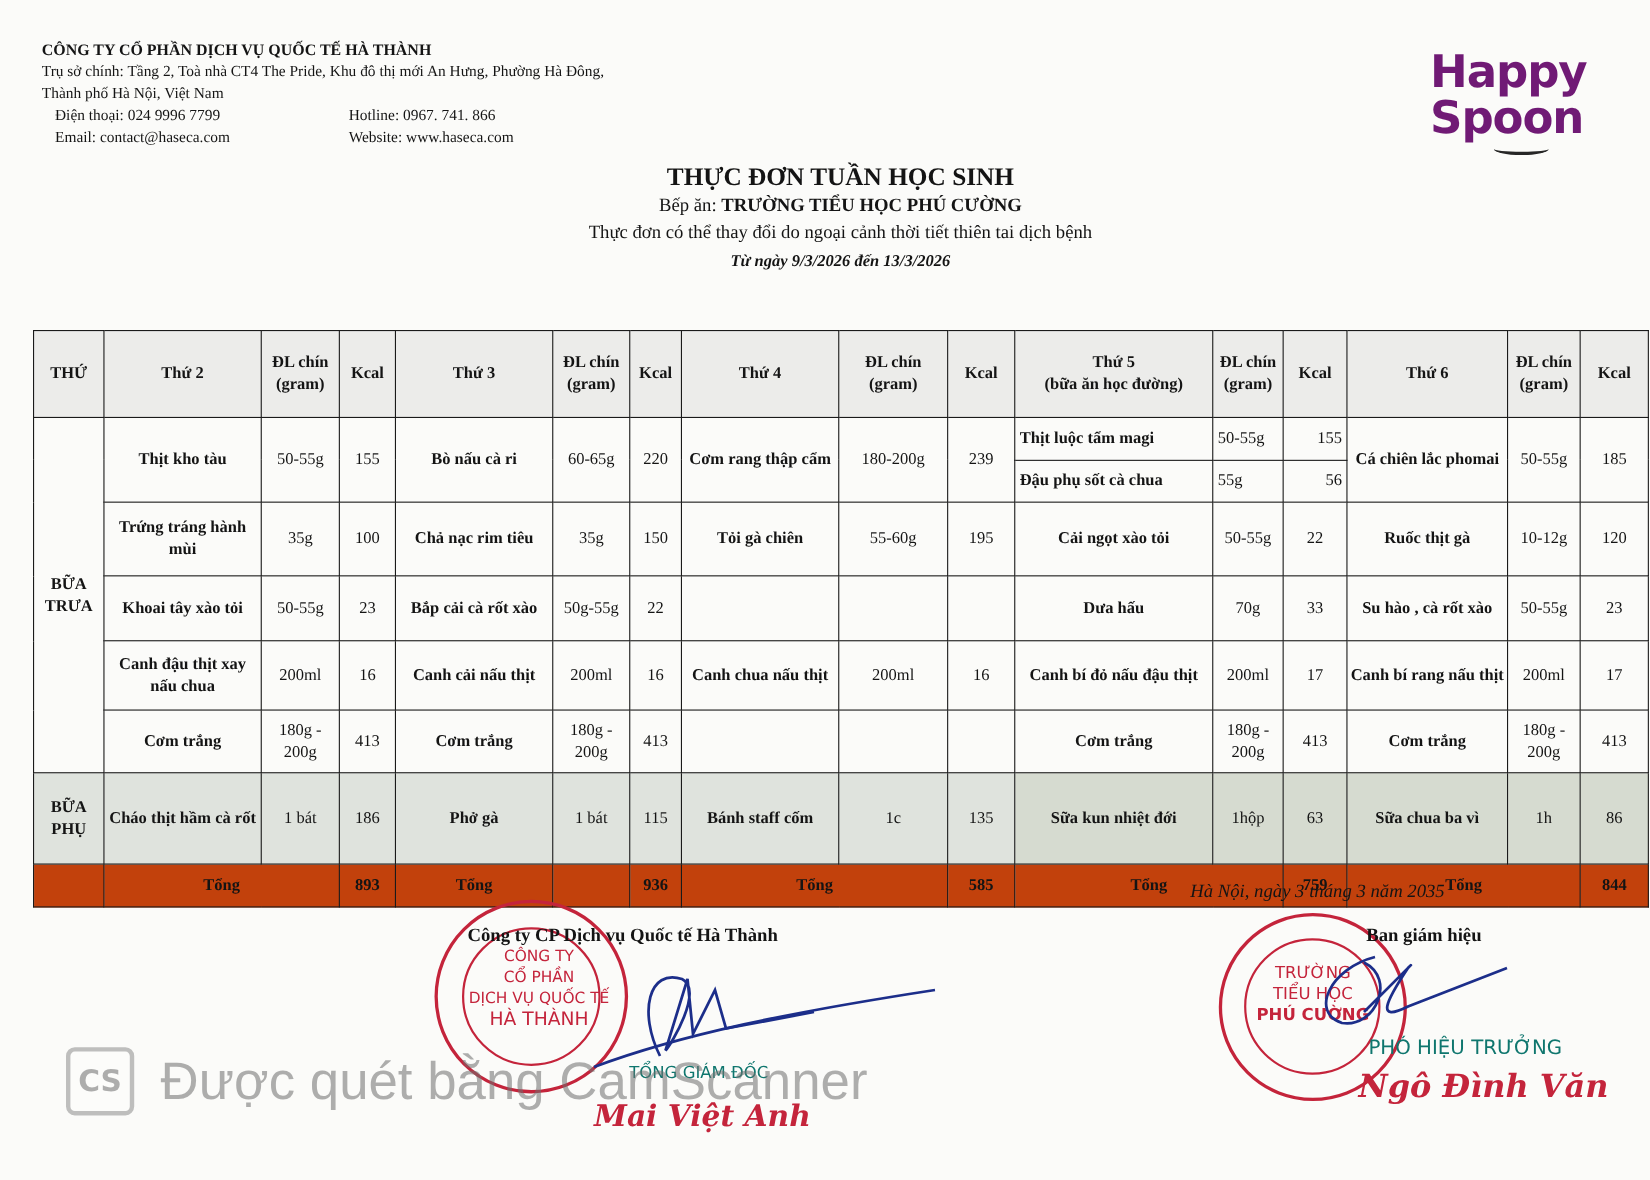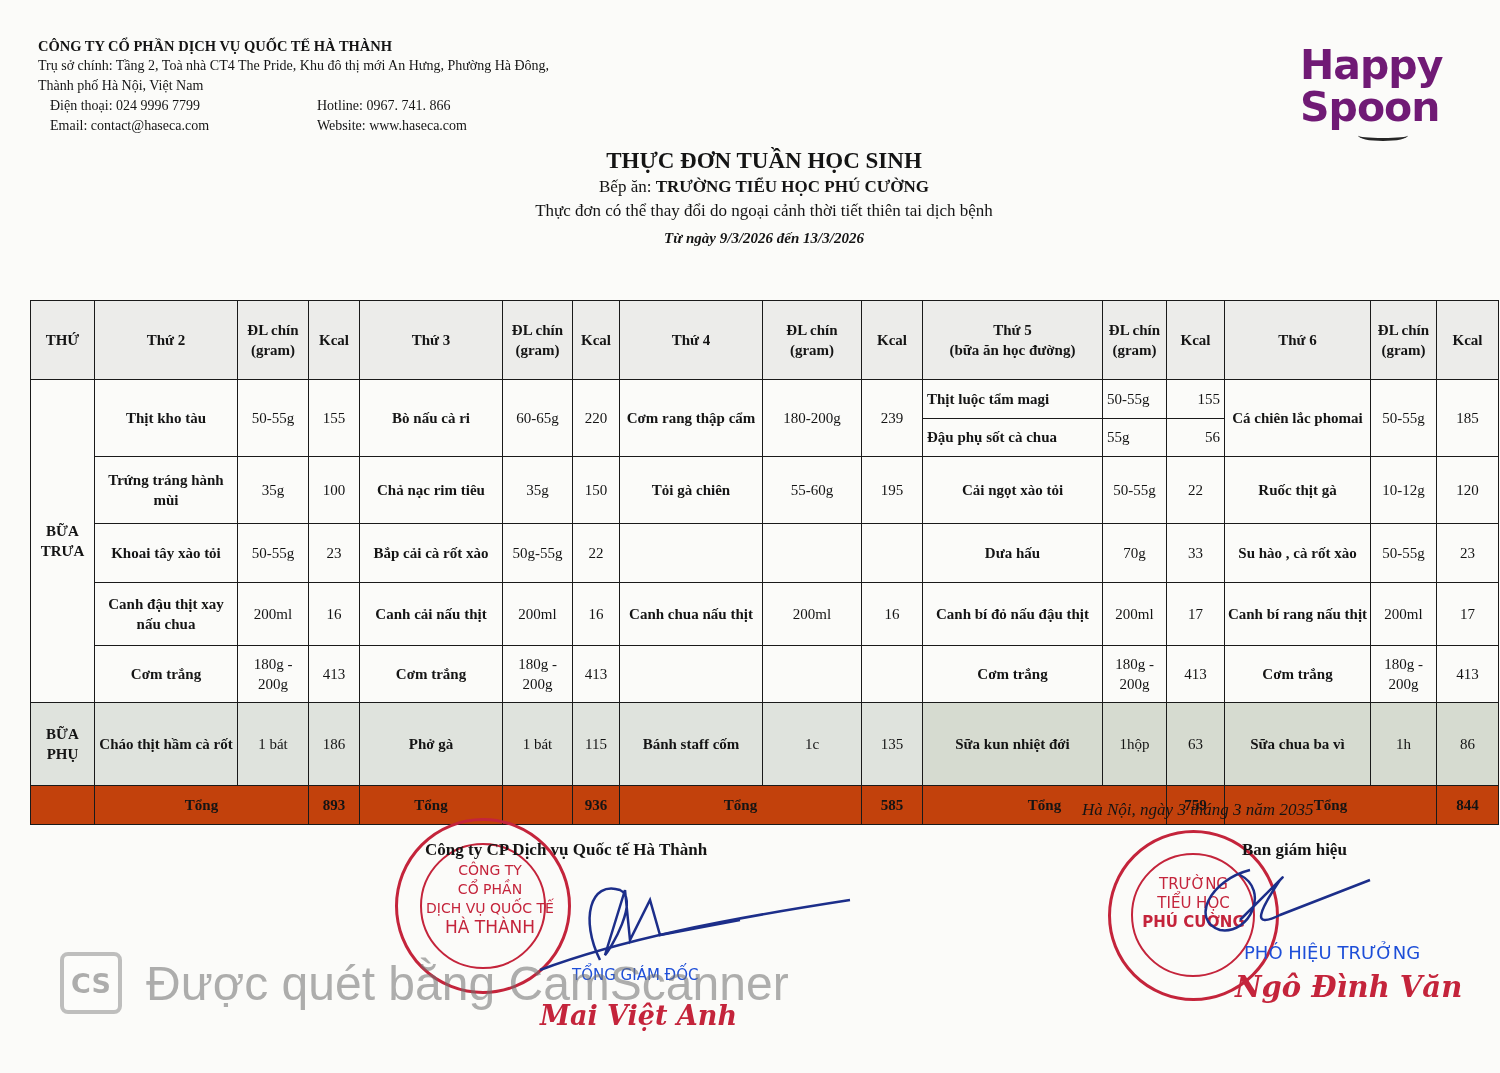--- a/index.html
+++ b/index.html
@@ -43,21 +43,21 @@
   .sig-left-title { position: absolute; left: 425px; top: 840px; font-weight: bold; font-size: 17px; }
   .sig-right-title { position: absolute; left: 1242px; top: 840px; font-weight: bold; font-size: 17px; }
   .stamp { position: absolute; border: 3px solid #c4243b; border-radius: 50%; color: #c4243b; font-family: "DejaVu Sans", sans-serif; text-align: center; }
   .stamp .inner { position: absolute; border: 2px solid #c4243b; border-radius: 50%; }
   .stamp1 { left: 395px; top: 818px; width: 170px; height: 170px; }
   .stamp1 .inner { left: 22px; top: 22px; width: 122px; height: 122px; }
   .stamp1 .txt { position: absolute; left: 0; width: 184px; top: 40px; font-size: 14px; line-height: 19px; }
   .stamp2 { left: 1108px; top: 830px; width: 165px; height: 165px; }
   .stamp2 .inner { left: 20px; top: 20px; width: 120px; height: 120px; }
   .stamp2 .txt { position: absolute; left: 0; width: 165px; top: 42px; font-size: 15px; line-height: 19px; }
-  .role { position: absolute; font-family: "DejaVu Sans", sans-serif; color: #1d4ed8; }
+  .role { position: absolute; font-family: "DejaVu Sans", sans-serif; color: #0f766e; }
   .role1 { left: 572px; top: 966px; font-size: 15px; }
   .role2 { left: 1244px; top: 942px; font-size: 18px; }
   .signame { position: absolute; font-family: "DejaVu Serif", serif; font-style: italic; color: #c4243b; font-weight: bold; }
   .signame1 { left: 540px; top: 1000px; font-size: 27px; }
   .signame2 { left: 1235px; top: 970px; font-size: 29px; }
   .scribble { position: absolute; }
   .cs { position: absolute; left: 60px; top: 952px; display: flex; align-items: center; opacity: 0.55; }
   .cs-badge { width: 62px; height: 62px; border: 4px solid #8d8d8d; border-radius: 8px; box-sizing: border-box; display: flex; align-items: center; justify-content: center; font-family: "DejaVu Sans", sans-serif; font-weight: bold; font-size: 27px; color: #6f6f6f; background: rgba(255,255,255,0.3); }
   .cs-text { margin-left: 24px; font-family: "Liberation Sans", sans-serif; font-size: 48px; color: #6f6f6f; }
 </style>

